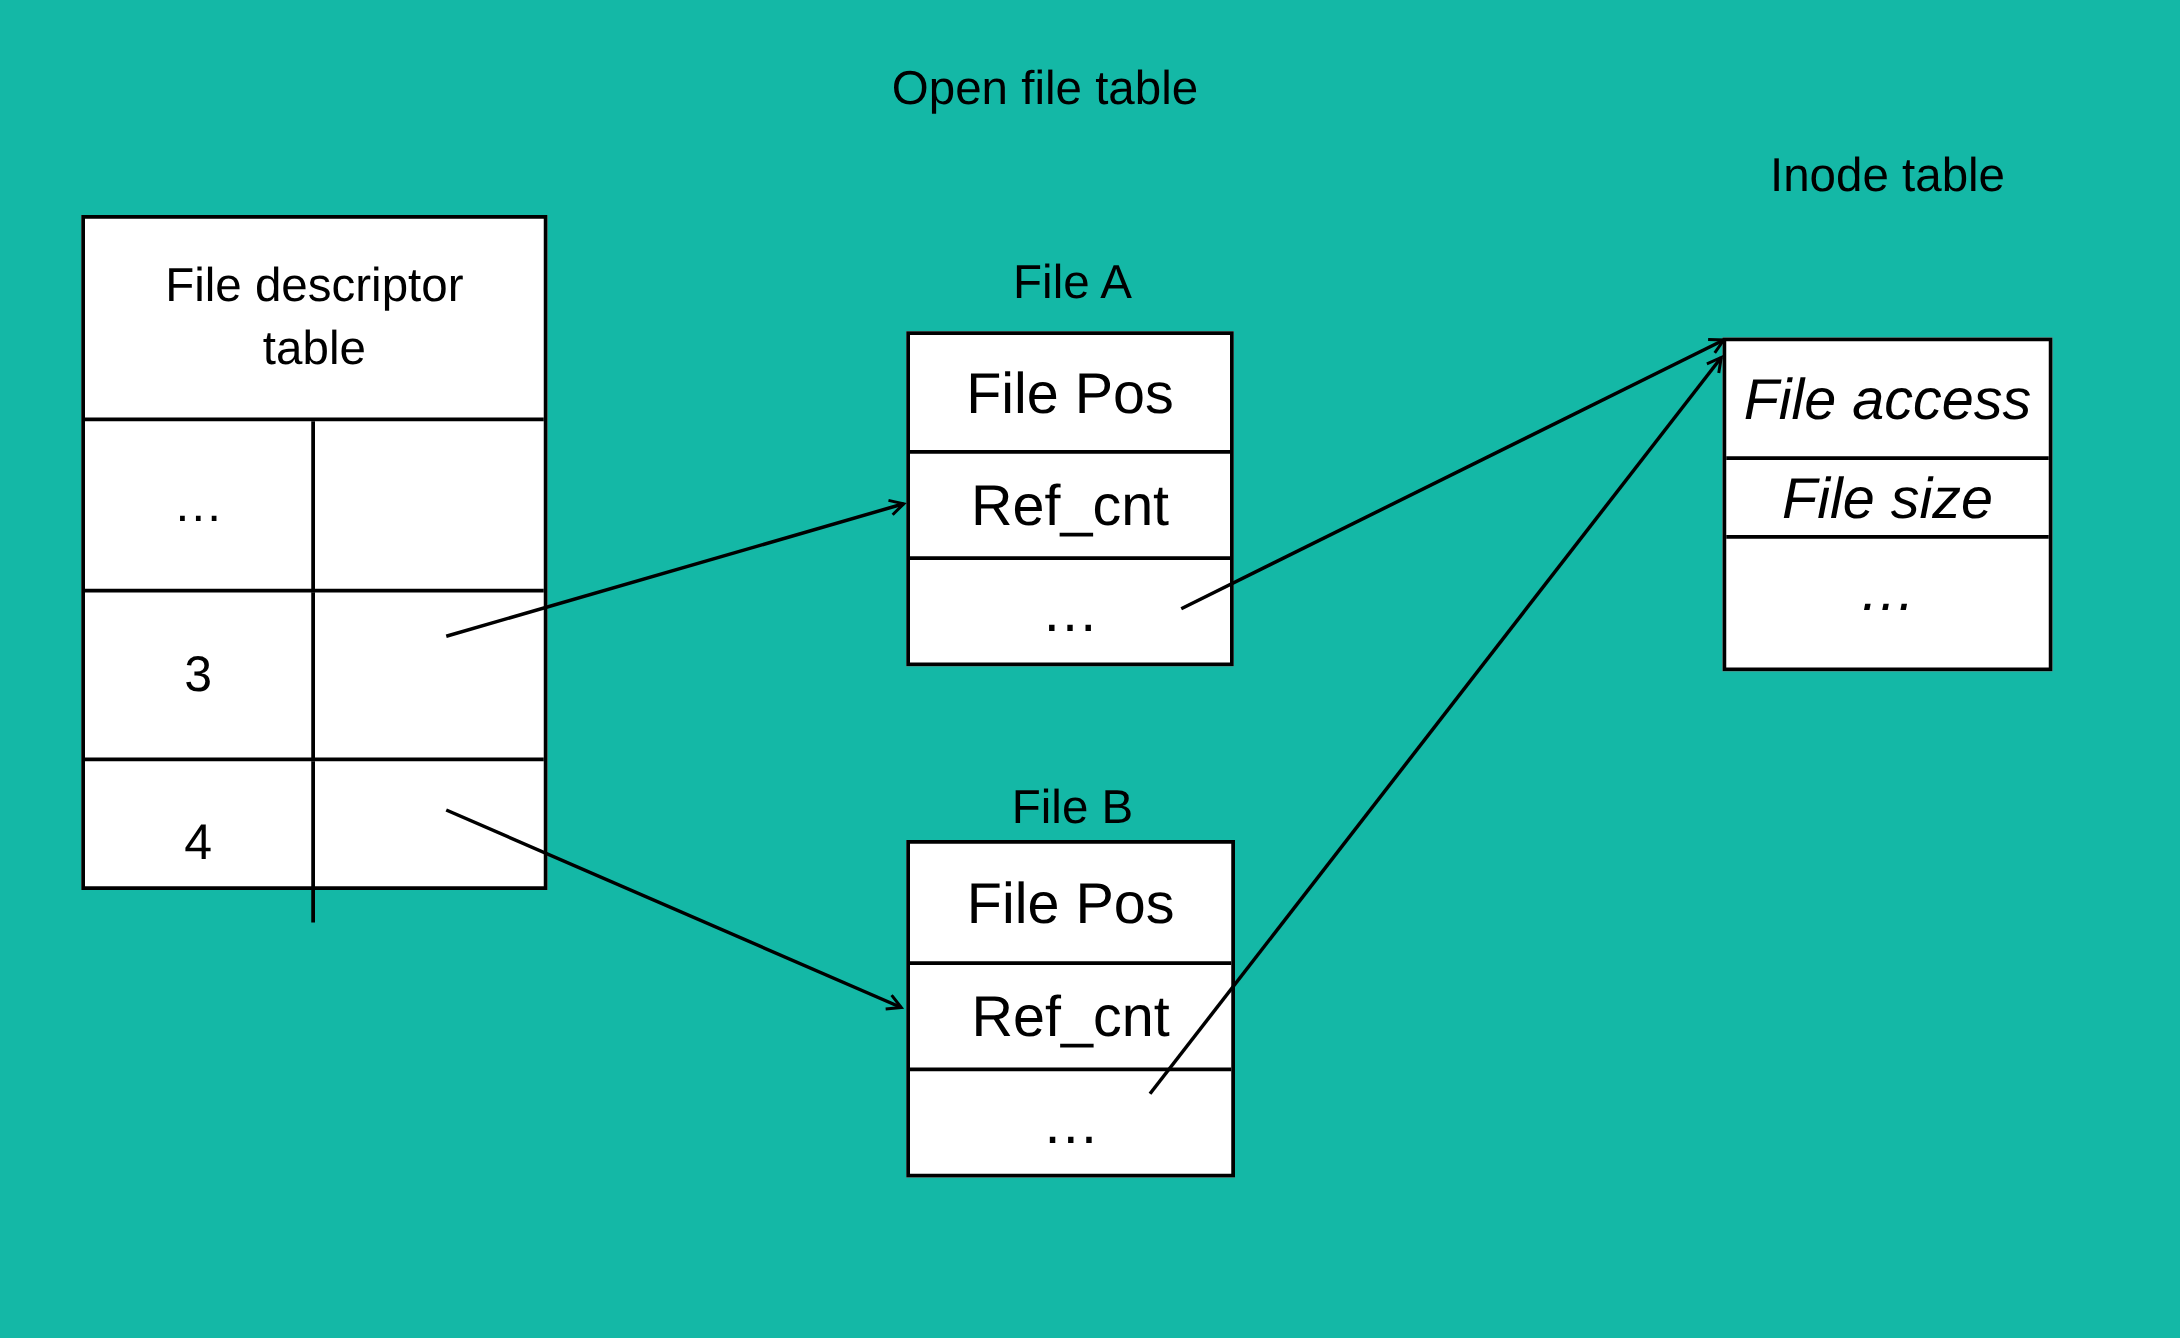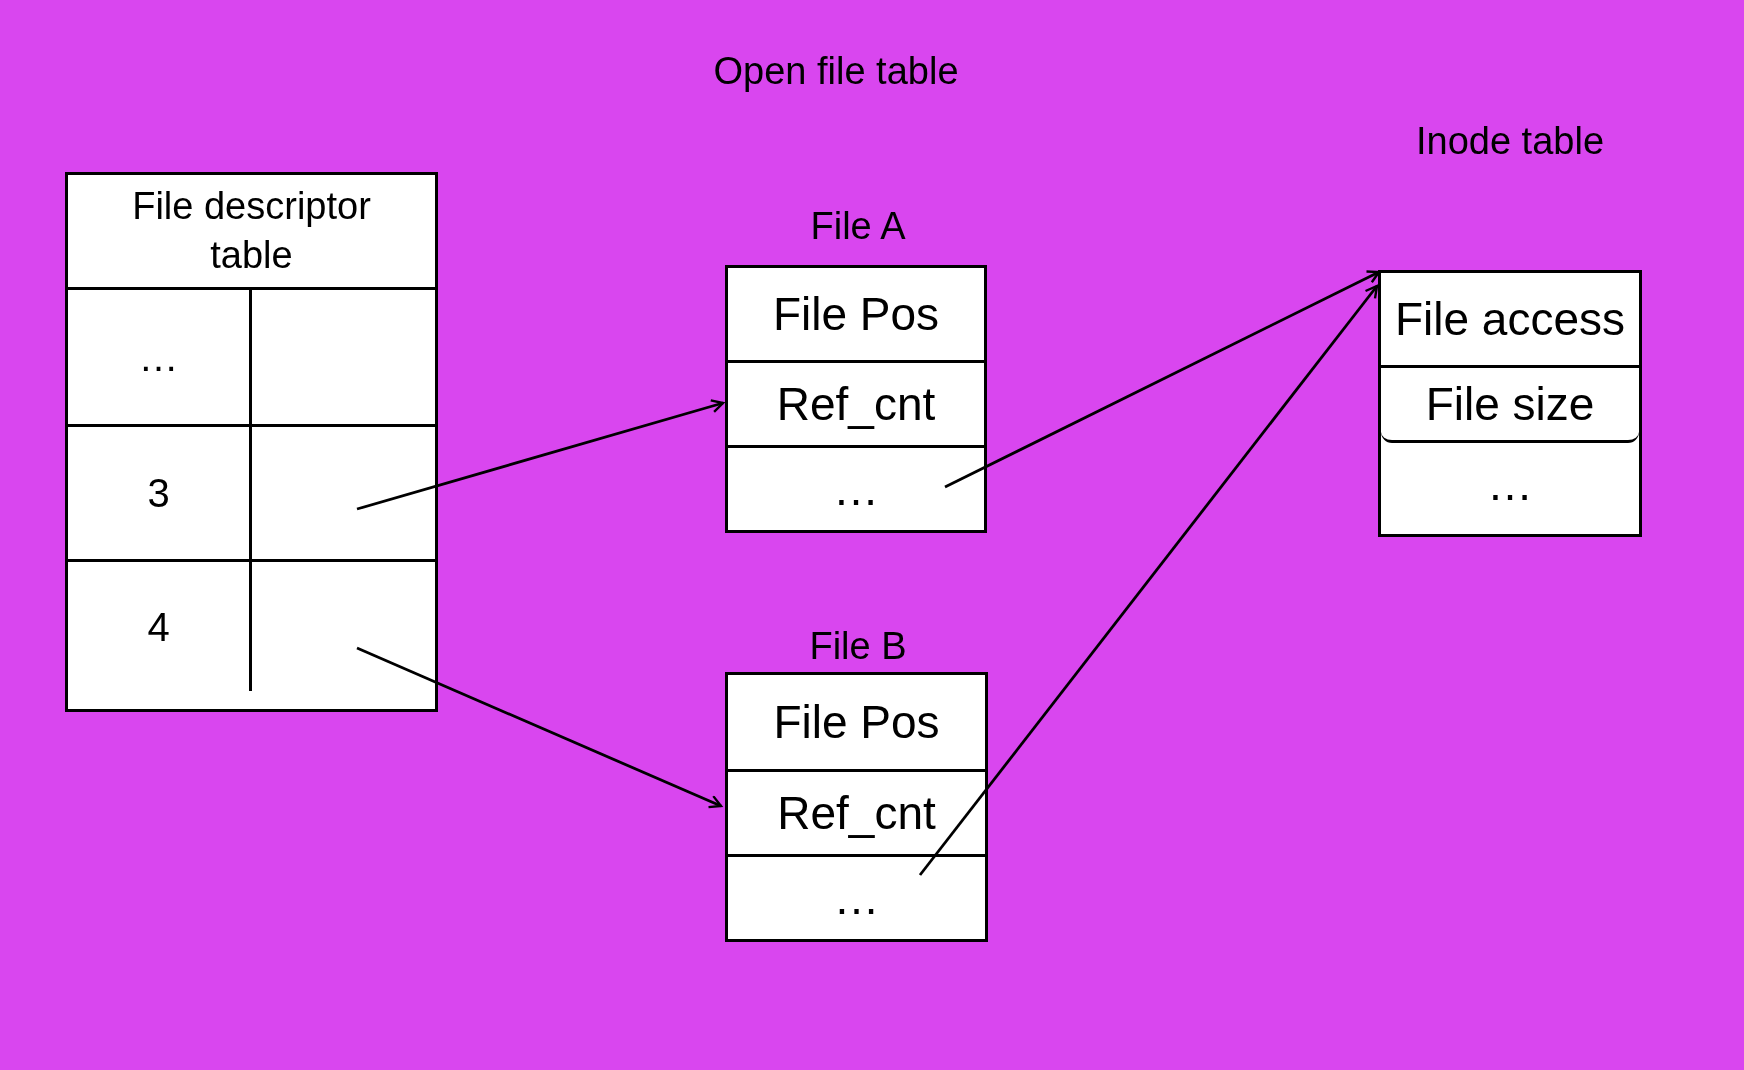--- a/index.html
+++ b/index.html
@@ -4,21 +4,21 @@
 <style>
   html, body {
     margin: 0;
     padding: 0;
     background: #ffffff;
   }
   .canvas {
     position: relative;
     width: 1744px;
     height: 1070px;
-    background: #d946ef;
+    background: #14b8a6;
     font-family: "Liberation Sans", "DejaVu Sans", sans-serif;
     color: #000000;
     overflow: hidden;
   }
   .title {
     position: absolute;
     transform: translateX(-50%);
     font-size: 38px;
     line-height: 1;
     white-space: nowrap;
@@ -33,21 +33,21 @@
     position: absolute;
     border: 3px solid #000;
     box-sizing: border-box;
     background: #fff;
   }
   .box * { box-sizing: border-box; }
 
   
   .fdtable { left: 65px; top: 172px; width: 373px; height: 540px; }
   .fd-header {
-    height: 115px;
+    height: 162px;
     border-bottom: 3px solid #000;
     display: flex;
     align-items: center;
     justify-content: center;
     text-align: center;
     font-size: 38px;
     line-height: 1.3;
   }
   .fd-header span { display: block; width: 290px; }
   .fd-grid {
@@ -79,23 +79,23 @@
   .filea { left: 725px;  top: 265px; width: 262px; height: 268px; }
   .filea .r1 { height: 95px; }
   .filea .r2 { height: 85px; }
   .filea .r3 { height: 82px; }
 
   .fileb { left: 725px;  top: 672px; width: 263px; height: 270px; }
   .fileb .r1 { height: 97px; }
   .fileb .r2 { height: 85px; }
   .fileb .r3 { height: 82px; }
 
-  .inode { left: 1378px; top: 270px; width: 264px; height: 267px; }
+  .inode { left: 1378px; top: 270px; width: 264px; height: 267px; font-style: italic; }
   .inode .r1 { height: 95px; }
-  .inode .r2 { height: 75px; border-radius: 11px; }
+  .inode .r2 { height: 63px; }
   .inode .r3 { height: 81px; }
 
   .arrows {
     position: absolute;
     left: 0; top: 0;
     width: 1744px;
     height: 1070px;
     pointer-events: none;
   }
 </style>

